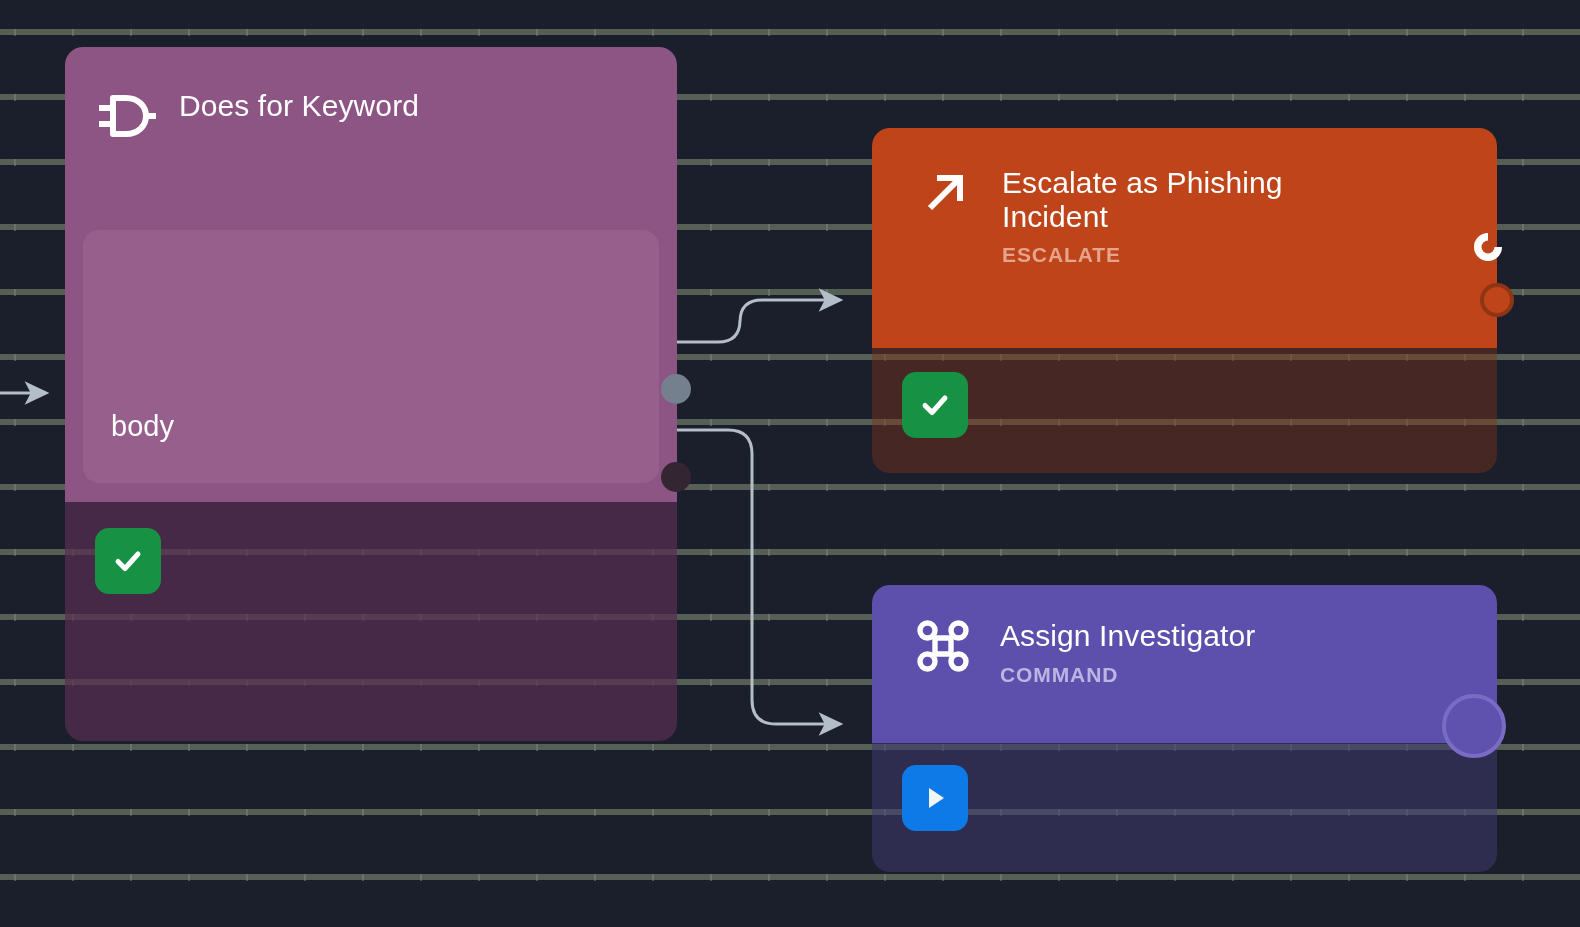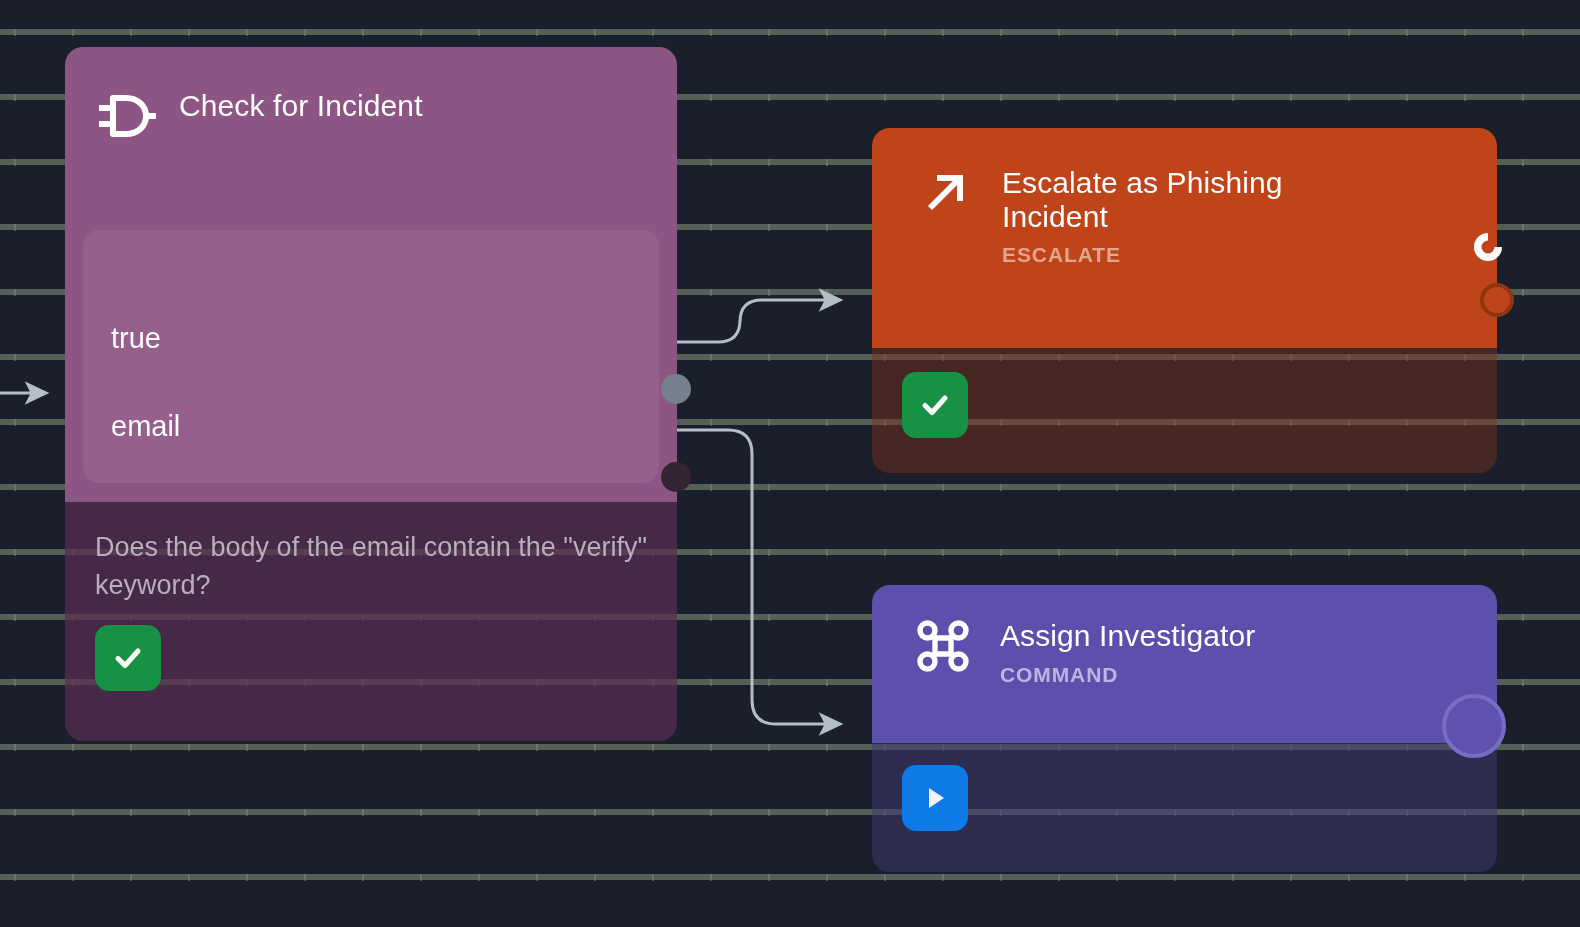--- a/index.html
+++ b/index.html
@@ -644,41 +644,37 @@
       <div class="node-header" style="padding:38px 26px 0 30px;">
         <div class="node-icon">
           <svg width="62" height="50" viewBox="0 0 62 50" fill="none">
             <path d="M18 7 H31 C43 7 51 15 51 25 C51 35 43 43 31 43 H18 Z" stroke="#ffffff" stroke-width="6" stroke-linejoin="round" fill="none"></path>
             <path d="M4 17 H18" stroke="#ffffff" stroke-width="6" stroke-linecap="butt"></path>
             <path d="M4 33 H18" stroke="#ffffff" stroke-width="6" stroke-linecap="butt"></path>
             <path d="M51 25 H61" stroke="#ffffff" stroke-width="6" stroke-linecap="butt"></path>
           </svg>
         </div>
         <div class="node-titles">
-          <div class="node-title">Check for Incident</div>
+          <div class="node-title">Does for Keyword</div>
         </div>
       </div>
 
       <div class="conditions-panel">
 
-        <div class="condition-row cond-row-true">
-          <span class="condition-label">true</span>
-        </div>
 
         <div class="condition-row cond-row-false">
-          <span class="condition-label">email</span>
+          <span class="condition-label">body</span>
         </div>
       </div>
 
       <div class="handle handle-true"></div>
       <div class="handle handle-false"></div>
     </div>
 
     <div class="cond-body">
-      <div class="cond-desc">Does the body of the email contain the "verify" keyword?</div>
       <div class="status-badge green">
         <svg width="34" height="34" viewBox="0 0 34 34" fill="none">
           <path d="M7 17.5 L14 24.5 L27 10" stroke="#ffffff" stroke-width="5" stroke-linecap="round" stroke-linejoin="round"></path>
         </svg>
       </div>
     </div>
   </div>
 
   <div class="node" id="node-escalate">
 

